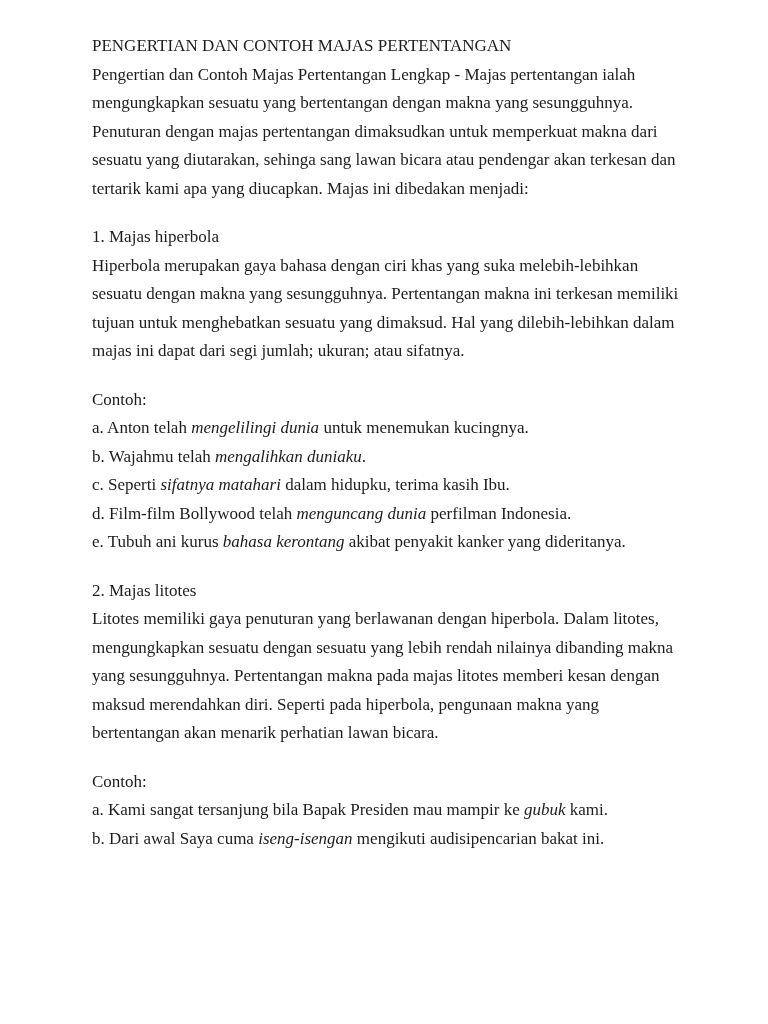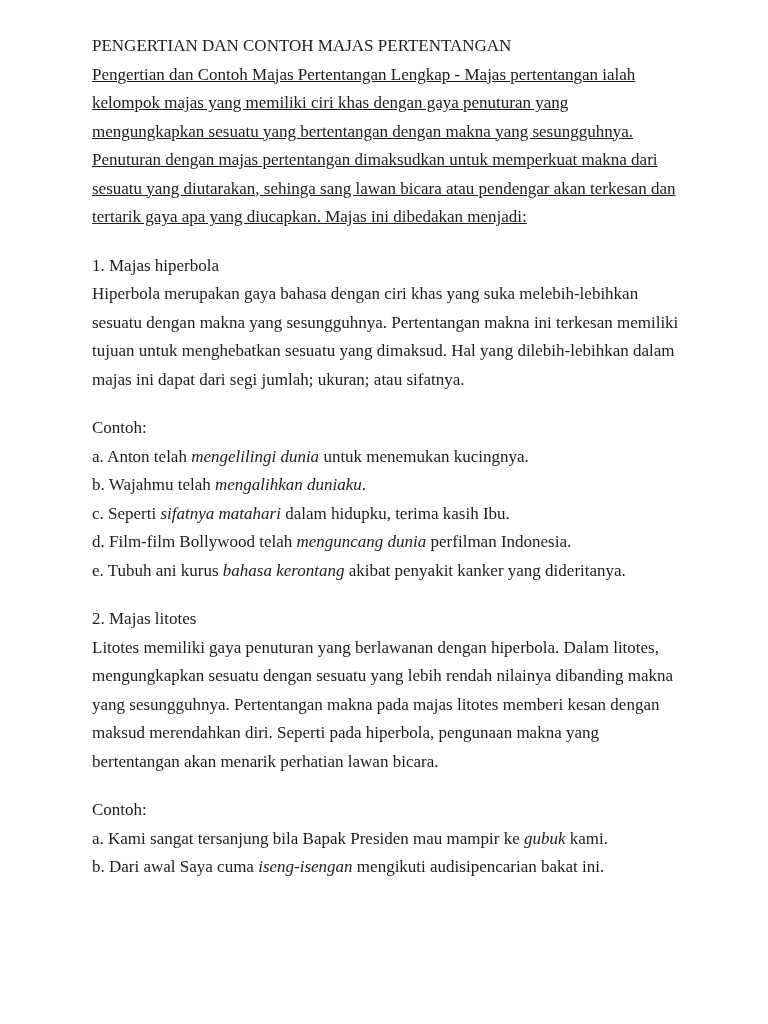--- a/index.html
+++ b/index.html
@@ -29,42 +29,40 @@
     white-space: nowrap;
   }
   .block {
     margin: 0;
   }
   .block + .block {
     margin-top: 20px;
   }
   .block.first {
     margin-top: 0;
-    text-decoration: underline;
   }
   p.line {
     margin: 0;
     white-space: nowrap;
   }
   p.line em {
   }
 </style>
 </head>
 <body>
 
 <main class="page">
   <h1 class="doc-title">PENGERTIAN DAN CONTOH MAJAS PERTENTANGAN</h1>
   <div>
       <div class="block first">
         <p class="line"><span>Pengertian dan Contoh Majas Pertentangan Lengkap - Majas pertentangan ialah</span></p>
-        <p class="line"><span>kelompok majas yang memiliki ciri khas dengan gaya penuturan yang</span></p>
         <p class="line"><span>mengungkapkan sesuatu yang bertentangan dengan makna yang sesungguhnya.</span></p>
         <p class="line"><span>Penuturan dengan majas pertentangan dimaksudkan untuk memperkuat makna dari</span></p>
         <p class="line"><span>sesuatu yang diutarakan, sehinga sang lawan bicara atau pendengar akan terkesan dan</span></p>
-        <p class="line"><span>tertarik gaya apa yang diucapkan. Majas ini dibedakan menjadi:</span></p>
+        <p class="line"><span>tertarik kami apa yang diucapkan. Majas ini dibedakan menjadi:</span></p>
       </div>
       <div class="block">
         <p class="line"><span>1. Majas hiperbola</span></p>
         <p class="line"><span>Hiperbola merupakan gaya bahasa dengan ciri khas yang suka melebih-lebihkan</span></p>
         <p class="line"><span>sesuatu dengan makna yang sesungguhnya. Pertentangan makna ini terkesan memiliki</span></p>
         <p class="line"><span>tujuan untuk menghebatkan sesuatu yang dimaksud. Hal yang dilebih-lebihkan dalam</span></p>
         <p class="line"><span>majas ini dapat dari segi jumlah; ukuran; atau sifatnya.</span></p>
       </div>
       <div class="block">
         <p class="line"><span>Contoh:</span></p>

